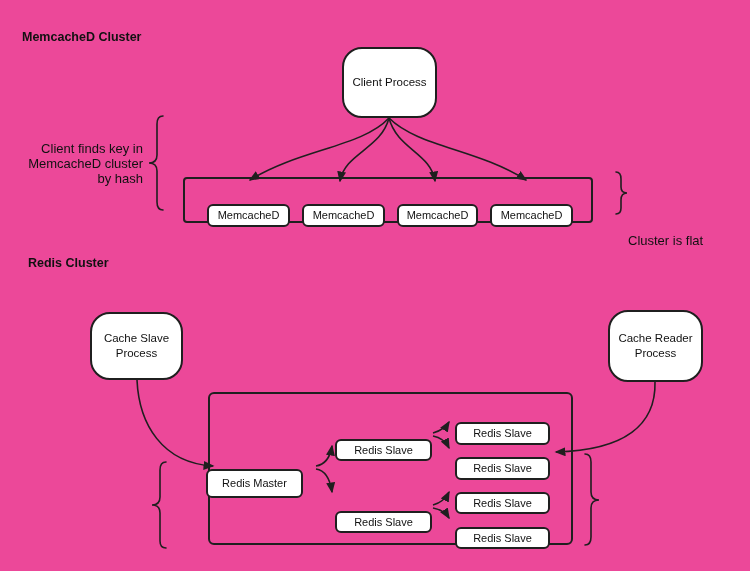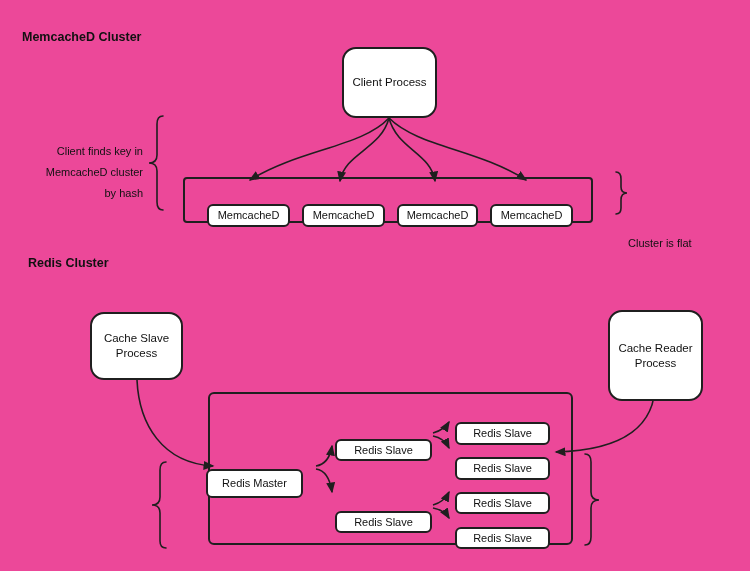--- a/index.html
+++ b/index.html
@@ -10,28 +10,28 @@
   #wires{position:absolute;left:0;top:0;width:750px;height:571px;}
   .sec-title{
     position:absolute;font-size:12.5px;font-weight:bold;color:#111;
     white-space:pre-line;
   }
   .node{
     position:absolute;border:2px solid #1f1f1f;background:#ffffff;
     display:flex;align-items:center;justify-content:center;text-align:center;
     font-size:11px;line-height:13px;white-space:pre-line;box-sizing:border-box;
   }
-  .proc{border-radius:14px;font-size:11.5px;line-height:15px;}
+  .proc{border-radius:20px;font-size:11.5px;line-height:15px;}
   .small{border-radius:6px;margin-top:16px;}
   .frame{
     position:absolute;border:2px solid #1f1f1f;background:transparent;
     box-sizing:border-box;
   }
   .annot{
-    position:absolute;font-size:11px;line-height:21px;white-space:pre-line;
+    position:absolute;font-size:13px;line-height:15px;white-space:pre-line;
     color:#111;
   }
   .annot.right-align{text-align:right;}
   .annot.left-align{text-align:left;margin-top:46px;}
 </style>
 </head>
 <body>
 
 <div id="stage">
 
@@ -85,21 +85,21 @@
 MemcacheD cluster
 by hash</div>
 
   <div class="annot left-align" style="left:628px;top:187px;width:110px;">Cluster is flat</div>
 
   <div class="sec-title" style="left:28px;top:256px;text-align:right;">Redis Cluster</div>
 
   <div class="node proc" style="left:90px;top:312px;width:93px;height:68px;">Cache Slave
 Process</div>
 
-  <div class="node proc" style="left:608px;top:310px;width:95px;height:91px;">Cache Reader
+  <div class="node proc" style="left:608px;top:310px;width:95px;height:72px;">Cache Reader
 Process</div>
 
   <div class="frame" style="left:208px;top:392px;width:365px;height:153px;border-radius:6px;"></div>
 
   <div class="node small" style="left:206px;top:453px;width:97px;height:29px;">Redis Master</div>
 
   <div class="node small" style="left:335px;top:423px;width:97px;height:22px;">Redis Slave</div>
   <div class="node small" style="left:335px;top:495px;width:97px;height:22px;">Redis Slave</div>
 
   <div class="node small" style="left:455px;top:406px;width:95px;height:23px;">Redis Slave</div>

